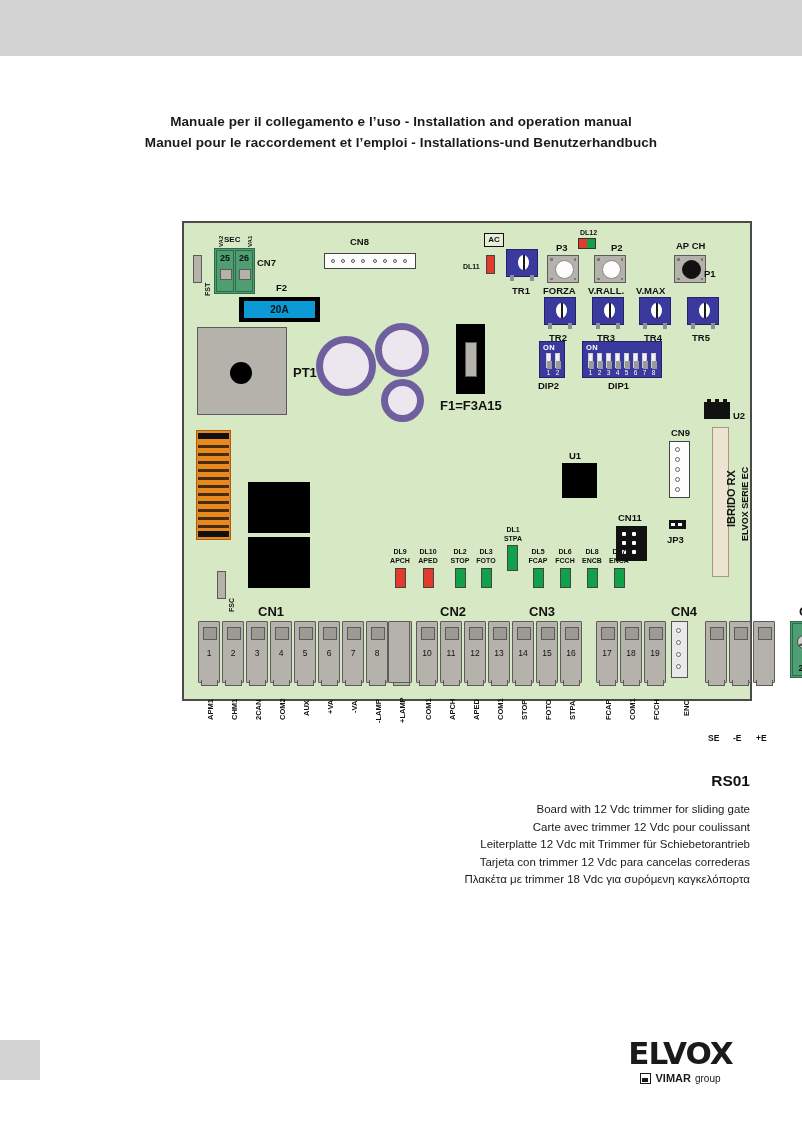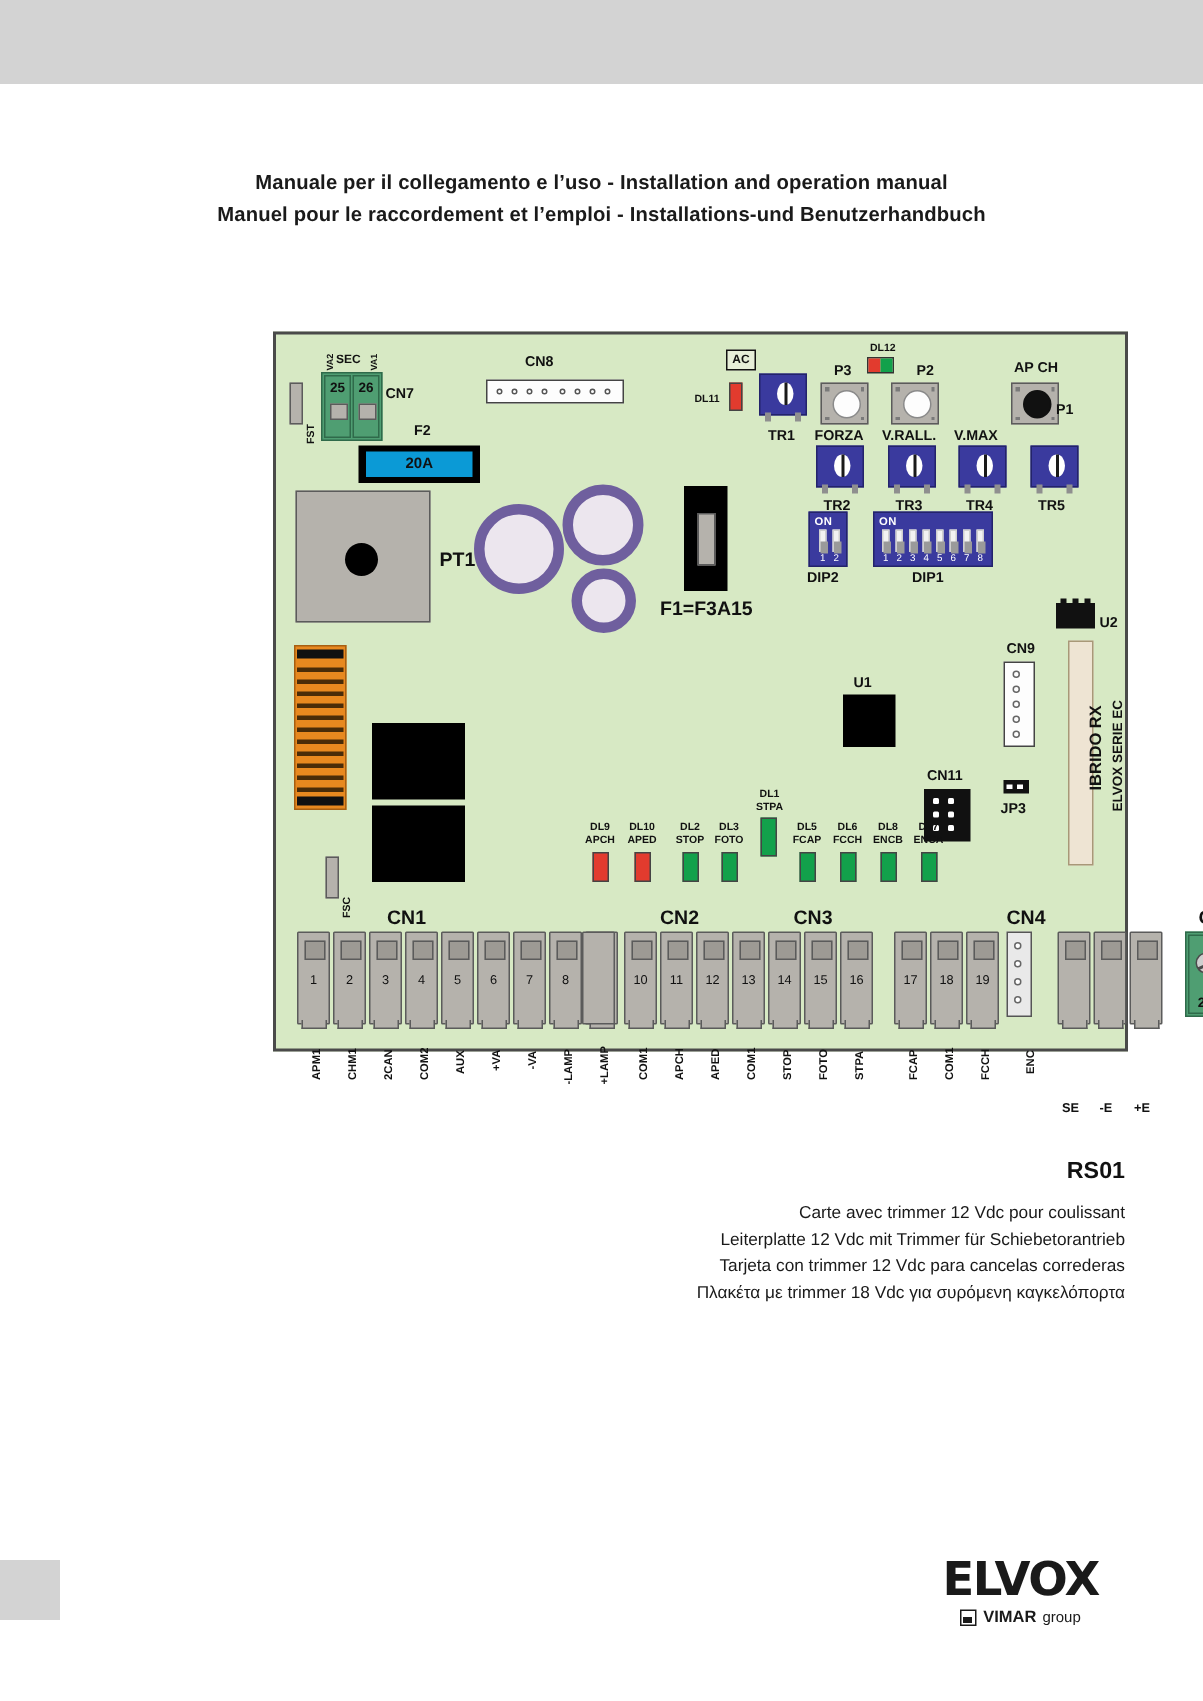--- a/index.html
+++ b/index.html
@@ -679,20 +679,21 @@
         <div style="position:absolute;left:0;bottom:2px;width:100%;text-align:center;font-size:9px;font-weight:bold;color:#111;">23</div>
       </div>
 
     </div>
 
   </div>
 </div>
 
 <div class="footer">
   <div class="code">RS01</div>
+  <div class="ln">Board with 12 Vdc trimmer for sliding gate</div>
   <div class="ln">Carte avec trimmer 12 Vdc pour coulissant</div>
   <div class="ln">Leiterplatte 12 Vdc mit Trimmer für Schiebetorantrieb</div>
   <div class="ln">Tarjeta con trimmer 12 Vdc para cancelas correderas</div>
   <div class="ln">Πλακέτα με trimmer 18 Vdc για συρόμενη καγκελόπορτα</div>
 </div>
 
 <div class="logo">
   <div class="word">ELVOX</div>
   <div class="sub">
     <span class="mark"></span>

